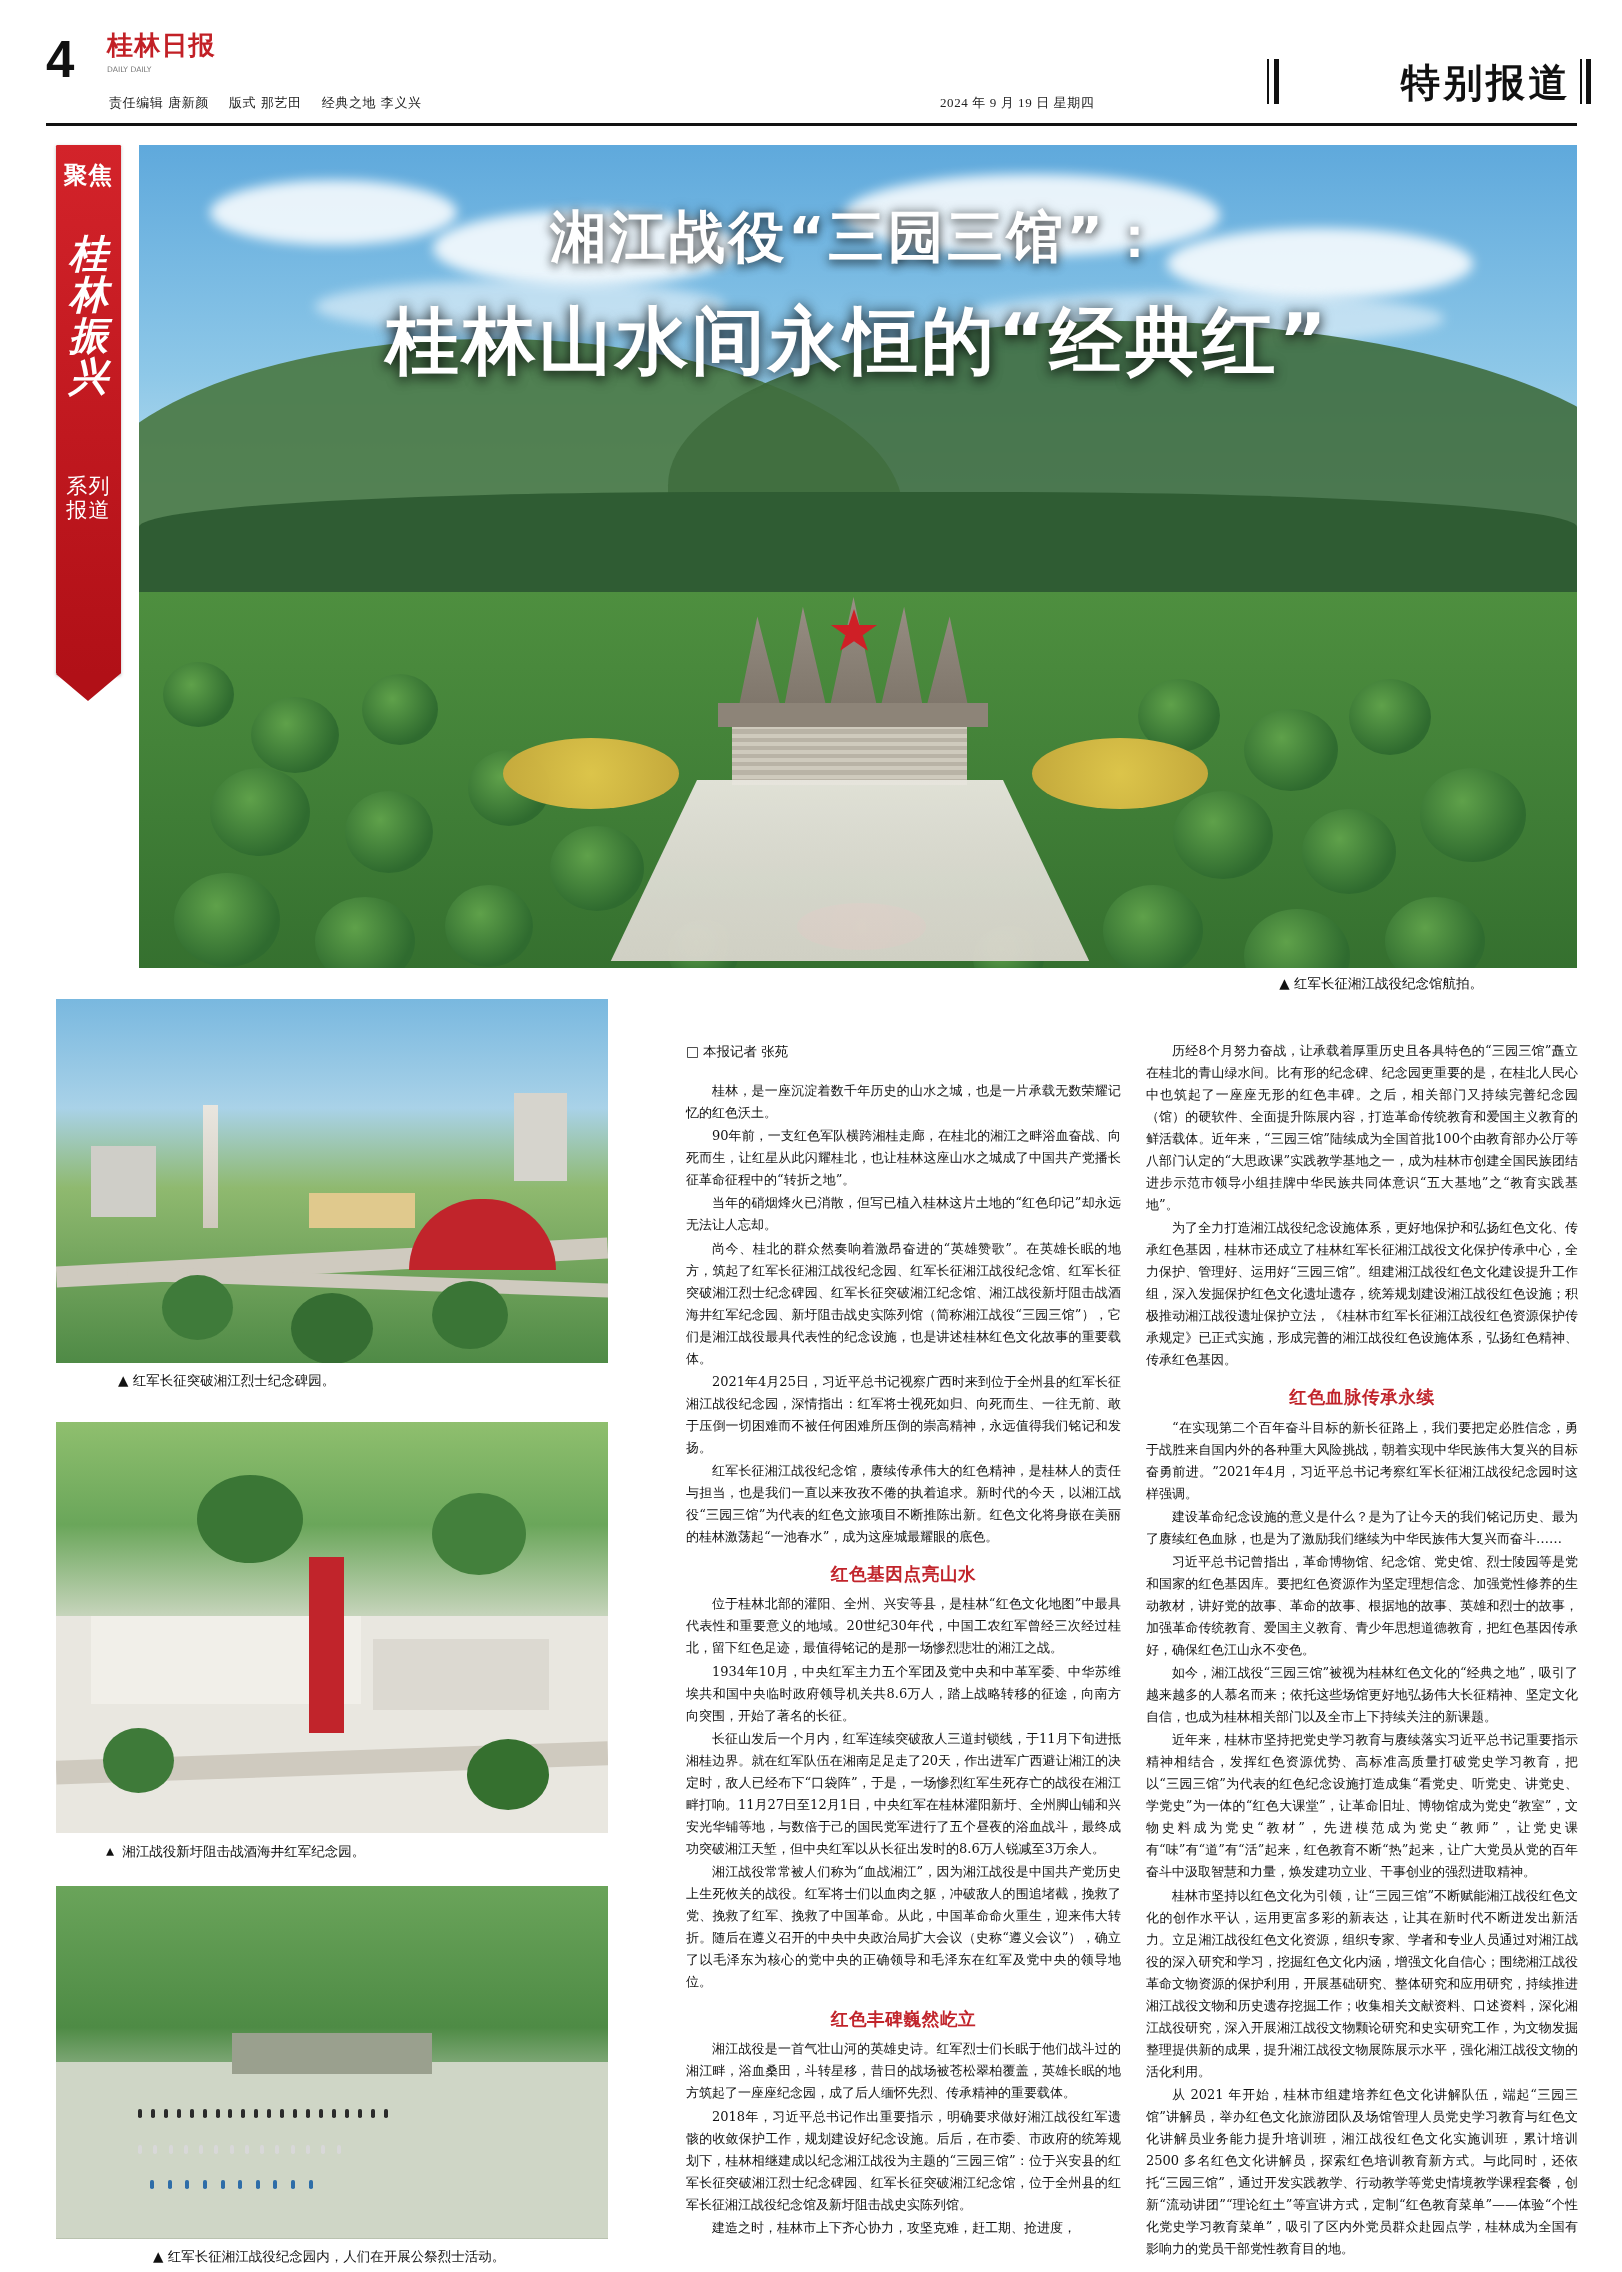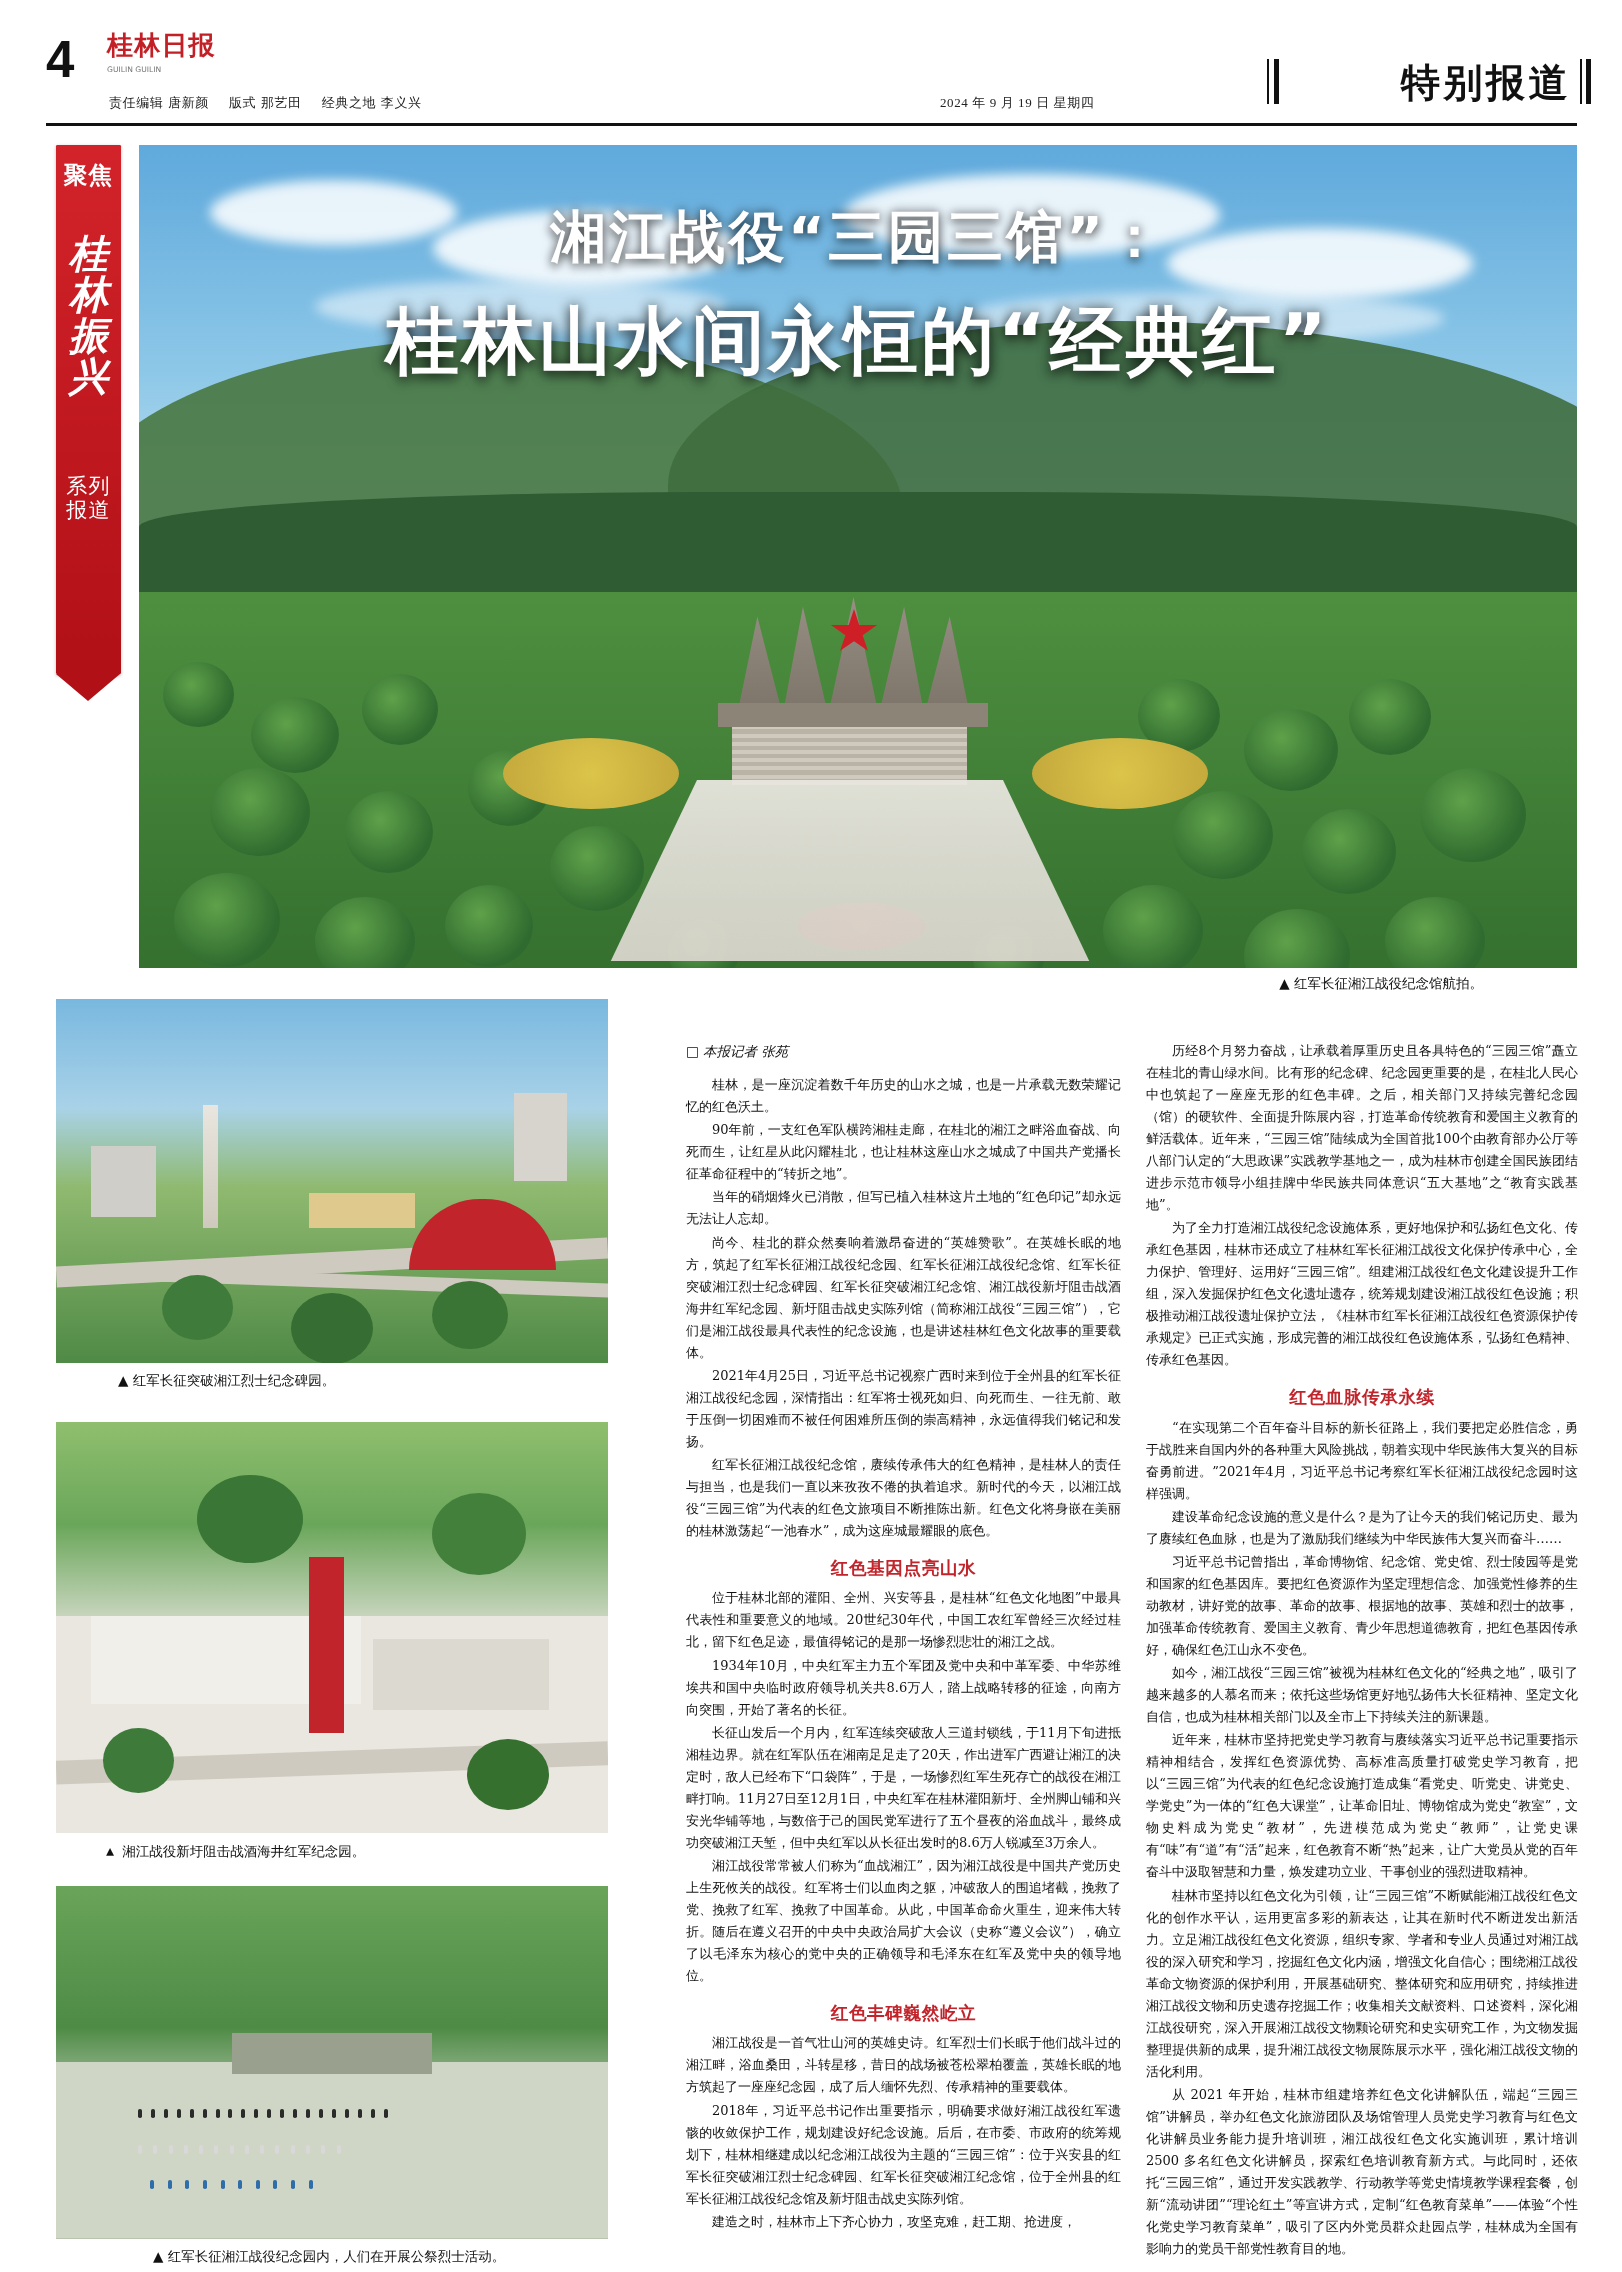--- a/index.html
+++ b/index.html
@@ -71,37 +71,37 @@
 
   .ph-building{position:absolute;background:#c8bfae;}
   .ph-red{position:absolute;background:#c1242b;}
   .ph-road{position:absolute;background:#cfcabf;}
   .ph-obelisk{position:absolute;background:linear-gradient(180deg,#e9e6df,#cfc9bd);}
   .crowd-row{position:absolute;height:5.9px;}
   .crowd-dot{position:absolute;width:4.1px;height:9.4px;border-radius:1.8px;}
 
   
   .txtcol{position:absolute;font-family:"DejaVu Serif",serif;font-size:13px;line-height:22px;color:#111;text-align:justify;}
-  .byline{font-family:"DejaVu Sans",sans-serif;font-size:13.5px;margin-bottom:12px;font-style:italic;}
+  .byline{font-family:"DejaVu Sans",sans-serif;font-size:13.5px;margin-bottom:18px;}
   .subhead{font-family:"DejaVu Sans",sans-serif;font-weight:bold;font-size:17.6px;color:#c1242b;text-align:center;margin:15.3px 0 8.2px;letter-spacing:0.6px;}
   .para{text-indent:2em;margin:0 0 1.2px;}
 
   .c1{left:686px;top:1040px;width:435px;}
   .c2{left:1146px;top:1040px;width:432px;}
 </style>
 </head>
 <body>
 
 <div class="page">
 
   <div class="masthead">
     <div class="page-num">4</div>
     <div class="paper-logo">
       <span>桂林日报</span>
-      <span class="en">GUILIN GUILIN</span>
+      <span class="en">DAILY DAILY</span>
     </div>
     <div class="credits">
       <span>责任编辑 唐新颜</span>
       <span>版式 那艺田</span>
       <span>经典之地 李义兴</span>
     </div>
     <div class="issue-date">2024 年 9 月 19 日   星期四</div>
     <div class="sec-bar l"></div>
     <div class="sec-bar l2"></div>
     <div class="section-title">特别报道</div>

